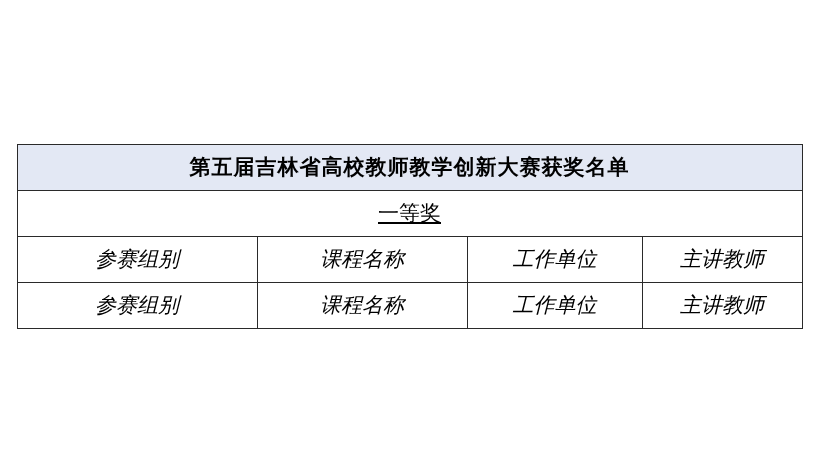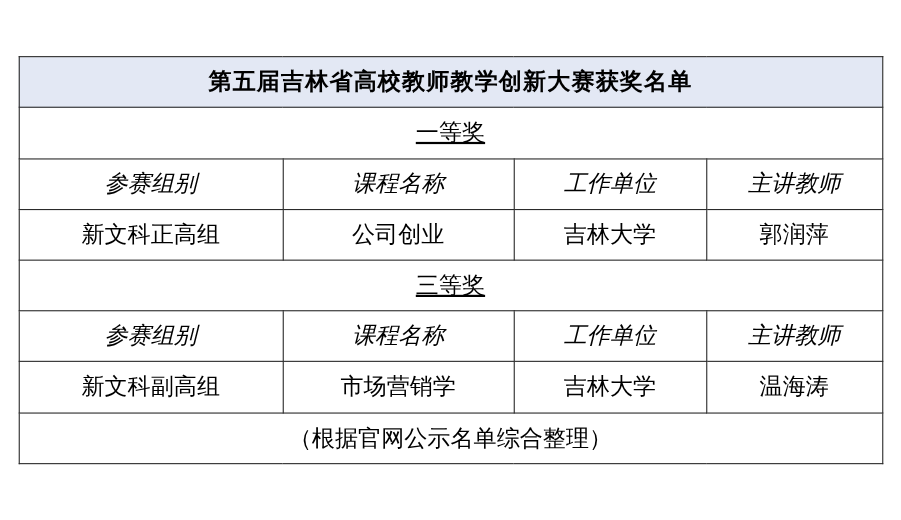--- a/index.html
+++ b/index.html
@@ -83,41 +83,23 @@
 
       <tr>
         <td class="section-cell" colspan="4">一等奖</td>
       </tr>
       <tr>
         <td class="header-cell">参赛组别</td>
         <td class="header-cell">课程名称</td>
         <td class="header-cell">工作单位</td>
         <td class="header-cell">主讲教师</td>
       </tr>
-      <tr>
-        <td class="data-cell">新文科正高组</td>
-        <td class="data-cell">公司创业</td>
-        <td class="data-cell">吉林大学</td>
-        <td class="data-cell">郭润萍</td>
-      </tr>
 
-      <tr>
-        <td class="section-cell" colspan="4">三等奖</td>
-      </tr>
       <tr>
         <td class="header-cell">参赛组别</td>
         <td class="header-cell">课程名称</td>
         <td class="header-cell">工作单位</td>
         <td class="header-cell">主讲教师</td>
       </tr>
-      <tr>
-        <td class="data-cell">新文科副高组</td>
-        <td class="data-cell">市场营销学</td>
-        <td class="data-cell">吉林大学</td>
-        <td class="data-cell">温海涛</td>
-      </tr>
 
-      <tr>
-        <td class="footer-cell" colspan="4">（根据官网公示名单综合整理）</td>
-      </tr>
     </tbody>
   </table>
 </div>
 
 </body></html>

